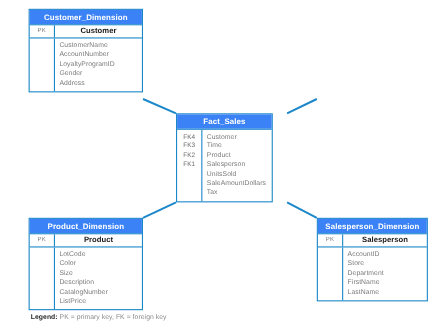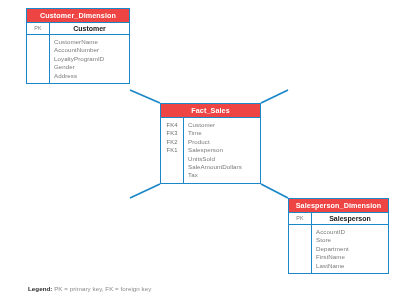--- a/index.html
+++ b/index.html
@@ -27,21 +27,21 @@
     pointer-events: none;
   }
   .entity {
     position: absolute;
     border: 1.4px solid #1b87c9;
     background: #ffffff;
     box-sizing: border-box;
     z-index: 2;
   }
   .entity-header {
-    background: #ef4444;
+    background: #3b82f6;
     color: #ffffff;
     font-size: 7.2px;
     font-weight: bold;
     text-align: center;
     line-height: 13px;
     height: 13px;
     letter-spacing: 0.1px;
     white-space: nowrap;
     overflow: hidden;
   }
@@ -95,21 +95,21 @@
   }
   .attr-list div {
     font-size: 6.2px;
     color: #7b7b7b;
     line-height: 8.4px;
     white-space: nowrap;
     letter-spacing: 0.05px;
   }
   #ent-customer  { left: 26px;  top: 8px;   width: 104px; }
   #ent-time      { left: 288px; top: 8px;   width: 101px; }
-  #ent-fact      { left: 160px; top: 103px; width: 101px; }
+  #ent-fact      { left: 160px; top: 103px; width: 88px; }
   #ent-product   { left: 26px;  top: 198px; width: 104px; }
   #ent-salesperson{ left: 288px; top: 198px; width: 101px; }
   .legend {
     position: absolute;
     left: 28px;
     top: 285px;
     font-size: 6.2px;
     color: #8a8a8a;
     white-space: nowrap;
     letter-spacing: 0.05px;
@@ -164,20 +164,38 @@
         <div>Time</div>
         <div>Product</div>
         <div>Salesperson</div>
         <div>UnitsSold</div>
         <div>SaleAmountDollars</div>
         <div>Tax</div>
       </div>
     </div>
   </div>
 
+  <div class="entity" id="ent-product">
+    <div class="entity-header">Product_Dimension</div>
+    <div class="key-row">
+      <div class="key-col">PK</div>
+      <div class="key-name">Product</div>
+    </div>
+    <div class="attr-row">
+      <div class="attr-keycol"></div>
+      <div class="attr-list">
+        <div>LotCode</div>
+        <div>Color</div>
+        <div>Size</div>
+        <div>Description</div>
+        <div>CatalogNumber</div>
+        <div>ListPrice</div>
+      </div>
+    </div>
+  </div>
 
   <div class="entity" id="ent-salesperson">
     <div class="entity-header">Salesperson_Dimension</div>
     <div class="key-row">
       <div class="key-col">PK</div>
       <div class="key-name">Salesperson</div>
     </div>
     <div class="attr-row">
       <div class="attr-keycol"></div>
       <div class="attr-list">

